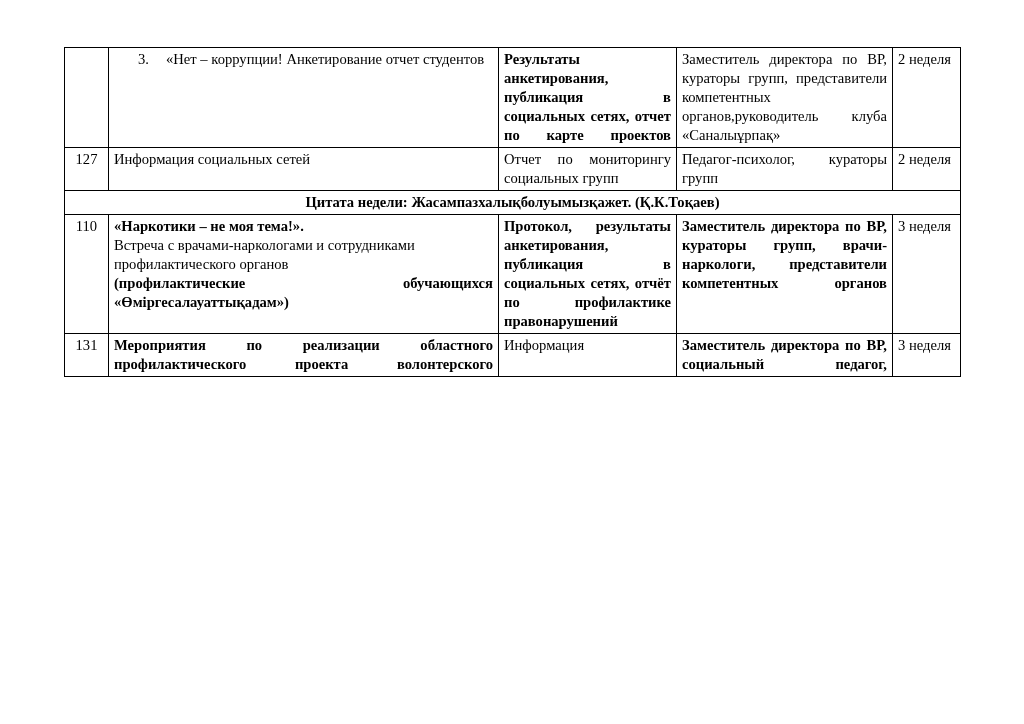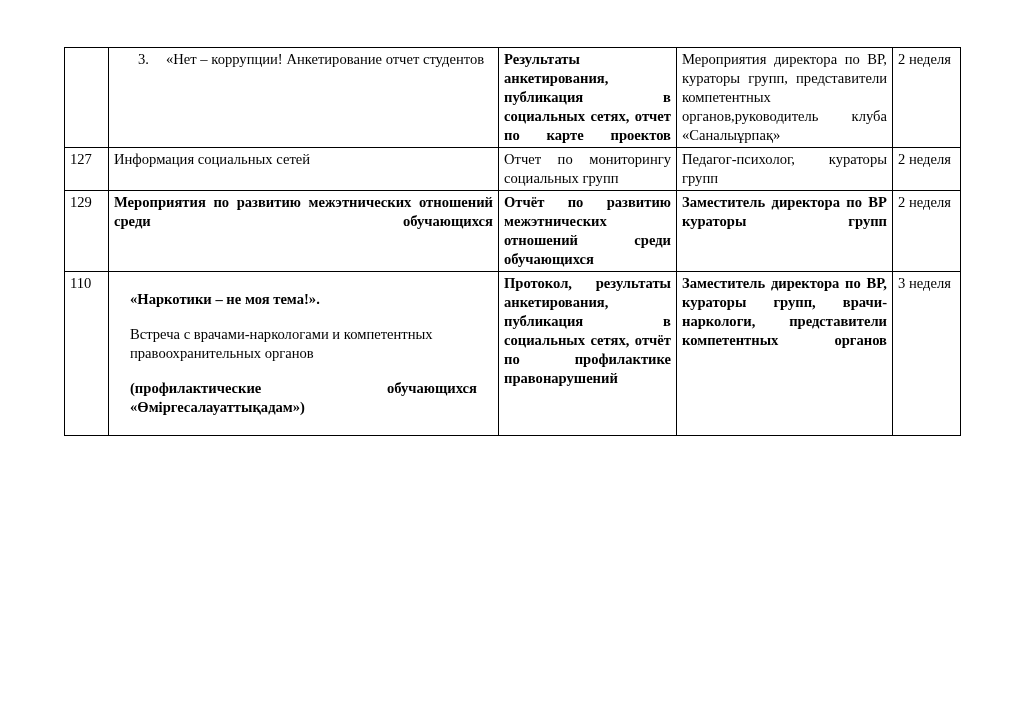--- a/index.html
+++ b/index.html
@@ -42,21 +42,21 @@
   col.c-term   { width: 68px; }
 
   .just {
     text-align: justify;
     text-align-last: justify;
     font-weight: bold;
   }
   .just-last-left {
     text-align: justify;
   }
-  .num-cell { }
+  .num-cell { text-align: center; }
   .bold { font-weight: bold; }
 
   .quote-row td {
     text-align: center;
     font-weight: bold;
     padding-top: 3px;
     padding-bottom: 3px;
   }
 
   .item-list {
@@ -66,21 +66,21 @@
   }
   .item-list li {
     position: relative;
     text-align: justify;
   }
   .item-list li .marker {
     position: absolute;
     left: -28px;
     top: 0;
   }
-  .p { margin: 16px; }
+  .p { margin: 0; }
 </style>
 </head>
 <body>
 
 <div class="page">
   <table class="doc-table">
     <colgroup>
       <col class="c-num">
       <col class="c-event">
       <col class="c-result">
@@ -93,49 +93,52 @@
         <td class="num-cell"></td>
         <td>
           <ul class="item-list">
             <li>
               <span class="marker">3.</span>
               <span>«Нет – коррупции! Анкетирование отчет студентов</span>
             </li>
           </ul>
         </td>
         <td class="just">Результаты анкетирования, публикация в социальных сетях, отчет по карте проектов</td>
-        <td class="just-last-left">Мероприятия директора по ВР, кураторы групп, представители компетентных органов,руководитель клуба «Саналыұрпақ»</td>
+        <td class="just-last-left">Заместитель директора по ВР, кураторы групп, представители компетентных органов,руководитель клуба «Саналыұрпақ»</td>
         <td>2 неделя</td>
       </tr>
 
       <tr>
         <td class="num-cell">127</td>
         <td class="just-last-left">Информация социальных сетей</td>
         <td class="just-last-left">Отчет по мониторингу социальных групп</td>
         <td class="just-last-left">Педагог-психолог, кураторы групп</td>
         <td>2 неделя</td>
       </tr>
 
 
-      <tr>
-        <td class="num-cell">129</td>
-        <td class="just">Мероприятия по развитию межэтнических отношений среди обучающихся</td>
-        <td class="just">Отчёт по развитию межэтнических отношений среди обучающихся</td>
-        <td class="just">Заместитель директора по ВР кураторы групп</td>
-        <td>2 неделя</td>
+
+      <tr class="quote-row">
+        <td colspan="5">Цитата недели: Жасампазхалықболуымызқажет. (Қ.К.Тоқаев)</td>
       </tr>
-
 
       <tr>
         <td class="num-cell">110</td>
         <td>
           <p class="p bold">«Наркотики – не моя тема!».</p>
-          <p class="p">Встреча с врачами-наркологами и компетентных правоохранительных органов</p>
+          <p class="p">Встреча с врачами-наркологами и сотрудниками профилактического органов</p>
           <p class="p just">(профилактические обучающихся «Өміргесалауаттықадам»)</p>
         </td>
         <td class="just">Протокол, результаты анкетирования, публикация в социальных сетях, отчёт по профилактике правонарушений</td>
         <td class="just">Заместитель директора по ВР, кураторы групп, врачи-наркологи, представители компетентных органов</td>
         <td>3 неделя</td>
       </tr>
 
+      <tr>
+        <td class="num-cell">131</td>
+        <td class="just">Мероприятия по реализации областного профилактического проекта волонтерского</td>
+        <td class="just-last-left">Информация</td>
+        <td class="just">Заместитель директора по ВР, социальный педагог,</td>
+        <td>3 неделя</td>
+      </tr>
     </tbody>
   </table>
 </div>
 
 </body></html>

